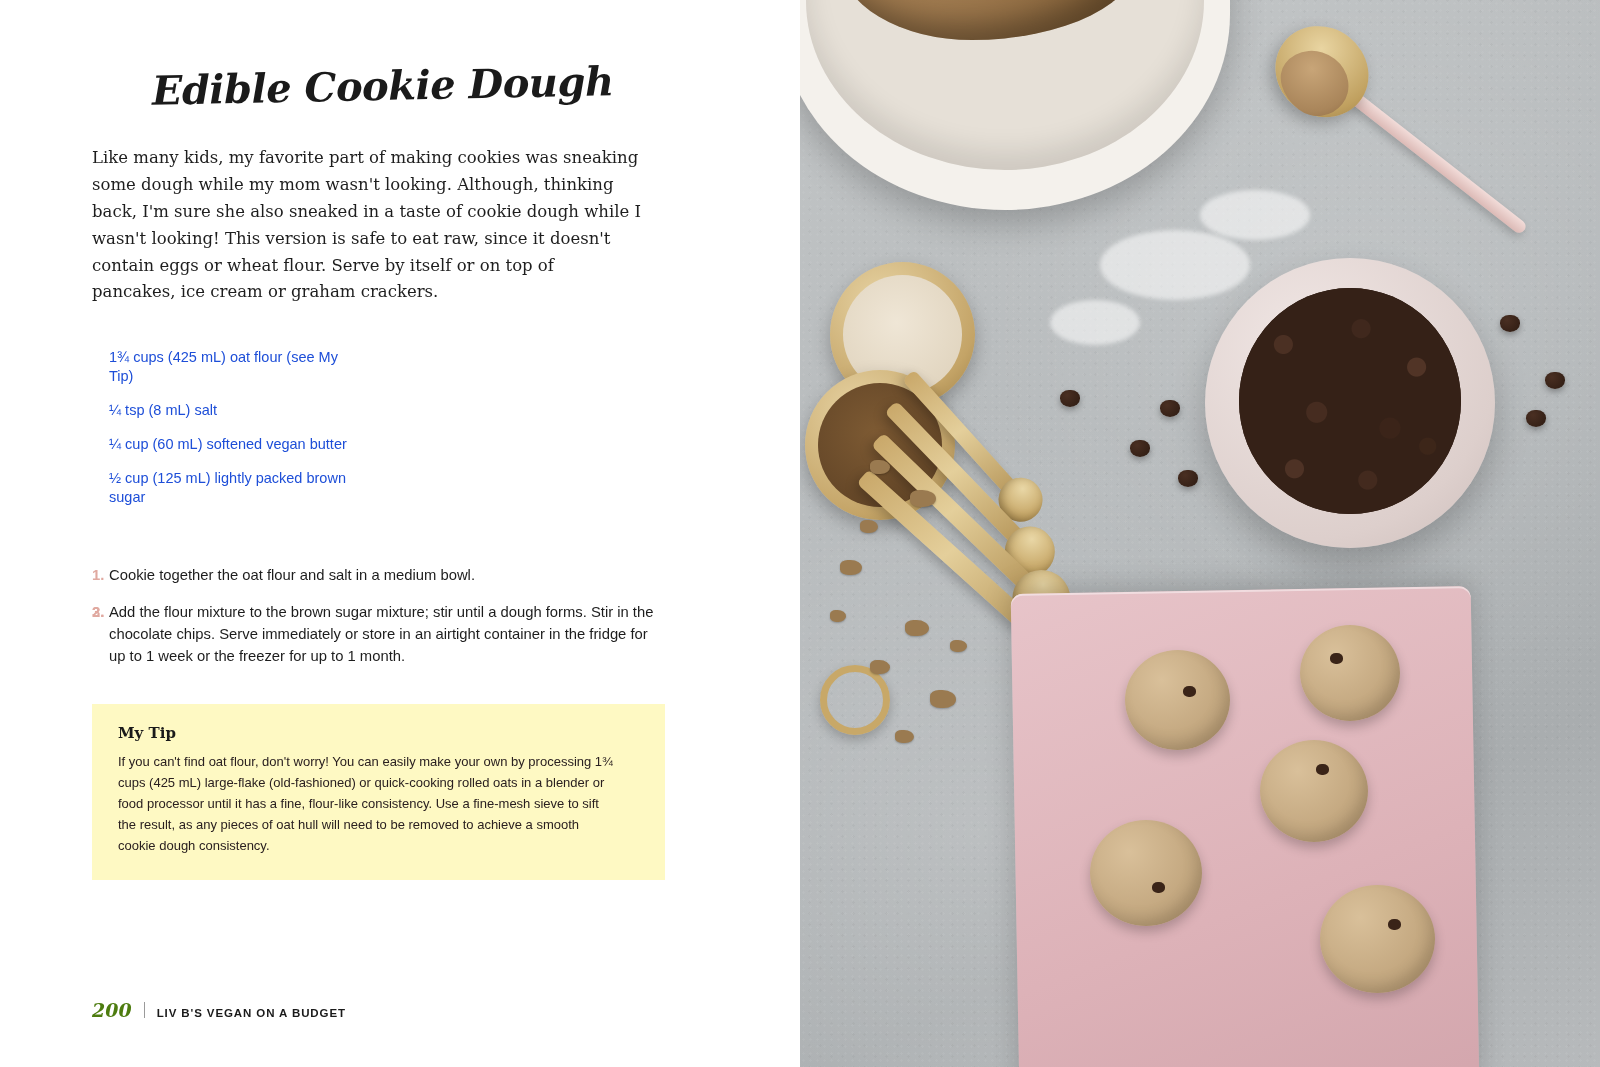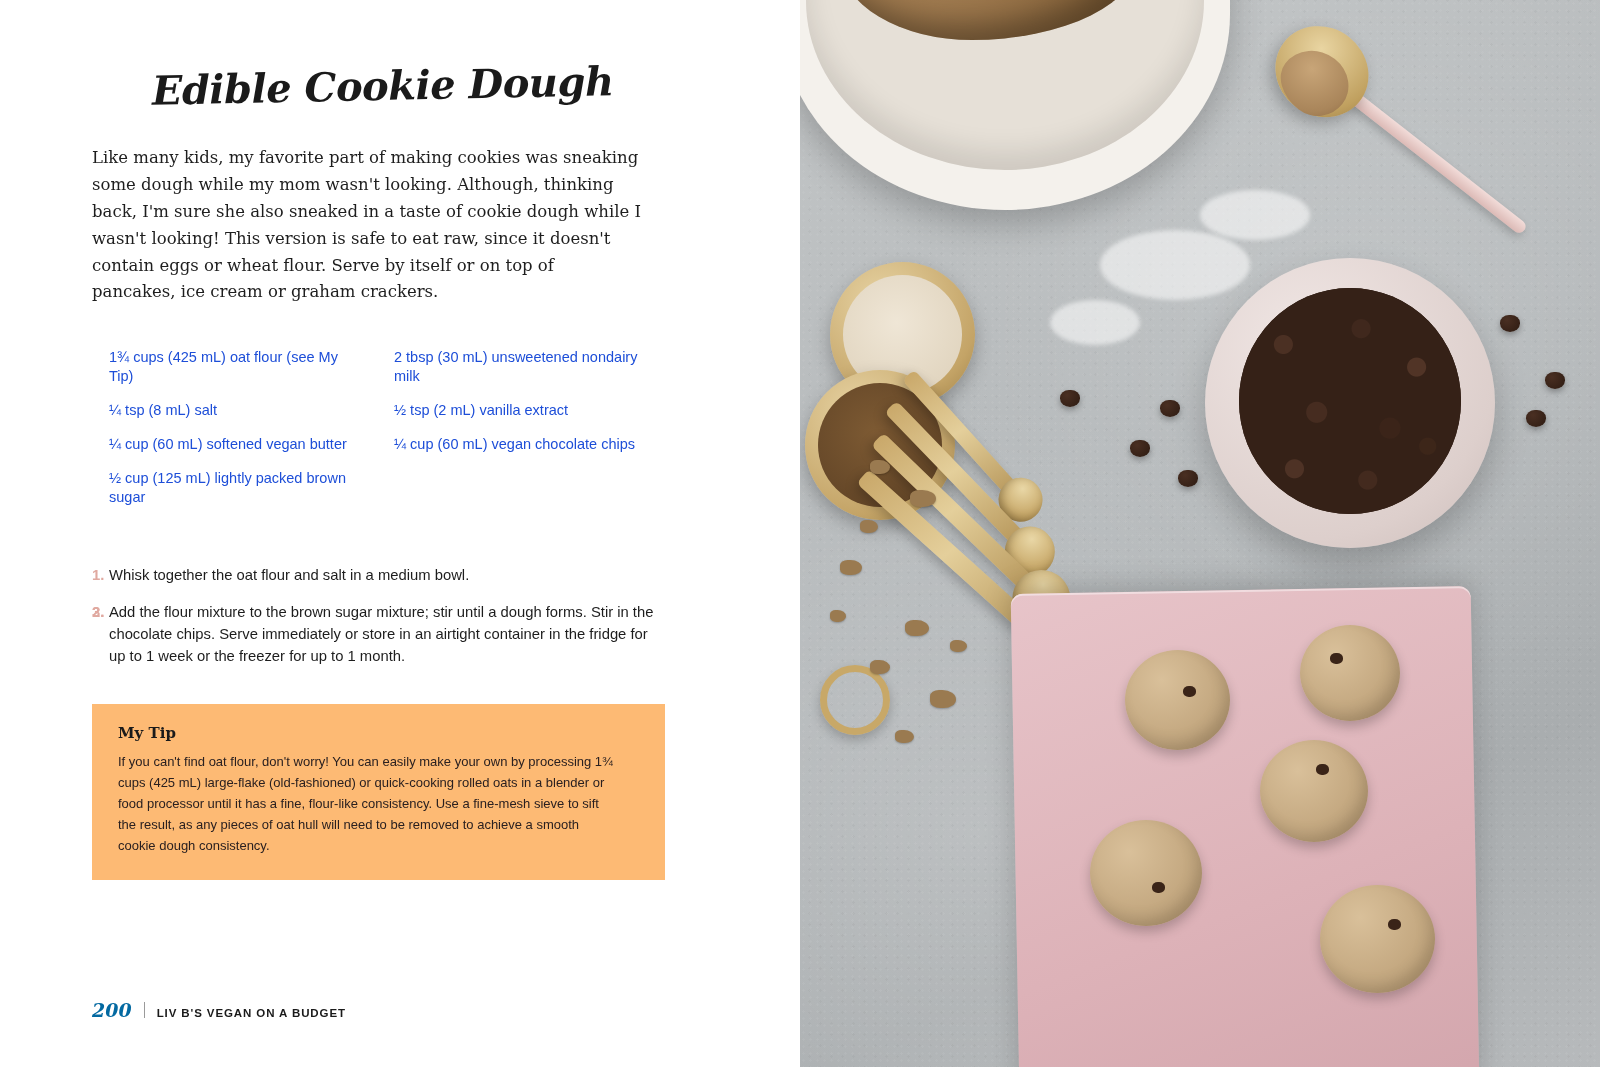--- a/index.html
+++ b/index.html
@@ -116,21 +116,21 @@
     position: absolute;
     left: 0; top: 0;
     color: #e0a9a0;
     font-weight: 700;
     font-size: 14.8px;
   }
 
   .tip-box {
     margin-top: 36px;
     width: 573px;
-    background: #fdba74;
+    background: #fef9c3;
     padding: 20px 26px 24px 26px;
   }
   .tip-title {
     font-family: "DejaVu Serif", serif;
     font-weight: 700;
     font-size: 15px;
     color: #1a1a1a;
     margin: 0 0 9px 0;
   }
   .tip-body {
@@ -147,21 +147,21 @@
     bottom: 46px;
     display: flex;
     align-items: baseline;
     gap: 12px;
   }
   .folio {
     font-family: "DejaVu Serif", serif;
     font-style: italic;
     font-weight: 700;
     font-size: 19px;
-    color: #0369a1;
+    color: #4d7c0f;
   }
   .folio-rule {
     width: 1px; height: 16px;
     background: #9a9a9a;
     align-self: center;
   }
   .book-title {
     font-size: 11.5px;
     font-weight: 700;
     letter-spacing: 0.9px;
@@ -366,31 +366,26 @@
 
       <p class="intro">Like many kids, my favorite part of making cookies was sneaking some dough while my mom wasn't looking. Although, thinking back, I'm sure she also sneaked in a taste of cookie dough while I wasn't looking! This version is safe to eat raw, since it doesn't contain eggs or wheat flour. Serve by itself or on top of pancakes, ice cream or graham crackers.</p>
 
       <div class="ingredients">
         <div class="ing-col left">
           <div class="ing-item">1¾ cups (425 mL) oat flour (see My Tip)</div>
           <div class="ing-item">¼ tsp (8 mL) salt</div>
           <div class="ing-item">¼ cup (60 mL) softened vegan butter</div>
           <div class="ing-item">½ cup (125 mL) lightly packed brown sugar</div>
         </div>
-        <div class="ing-col right">
-          <div class="ing-item">2 tbsp (30 mL) unsweetened nondairy milk</div>
-          <div class="ing-item">½ tsp (2 mL) vanilla extract</div>
-          <div class="ing-item">¼ cup (60 mL) vegan chocolate chips</div>
-        </div>
       </div>
 
       <div class="steps">
         <div class="step">
           <span class="step-num">1.</span>
-          <span>Whisk together the oat flour and salt in a medium bowl.</span>
+          <span>Cookie together the oat flour and salt in a medium bowl.</span>
         </div>
         <div class="step">
           <span class="step-num">2.</span>
         </div>
         <div class="step">
           <span class="step-num">3.</span>
           <span>Add the flour mixture to the brown sugar mixture; stir until a dough forms. Stir in the chocolate chips. Serve immediately or store in an airtight container in the fridge for up to 1 week or the freezer for up to 1 month.</span>
         </div>
       </div>
 

